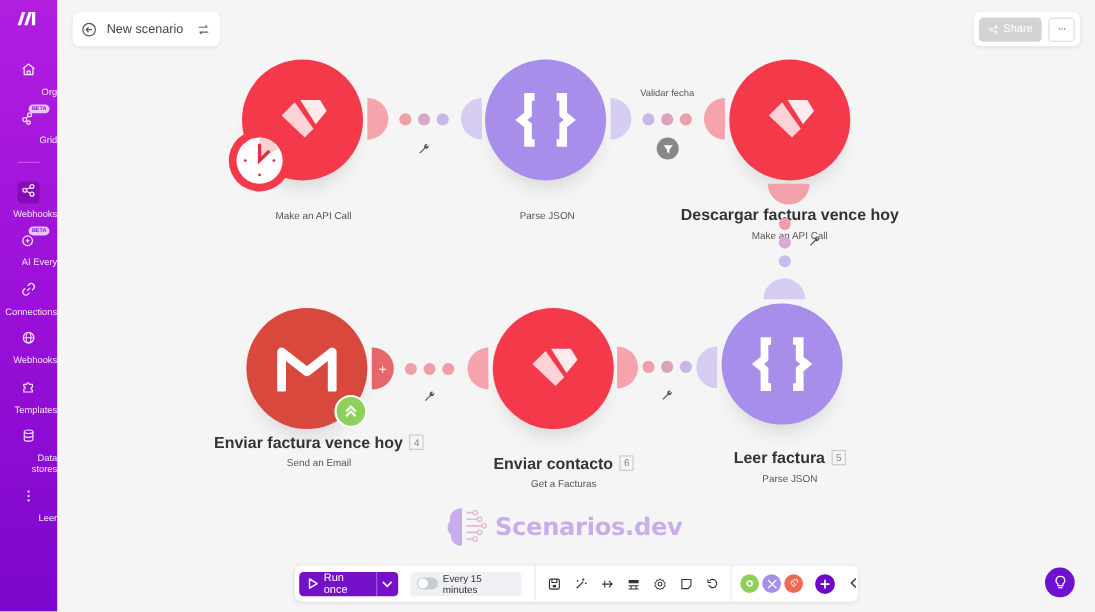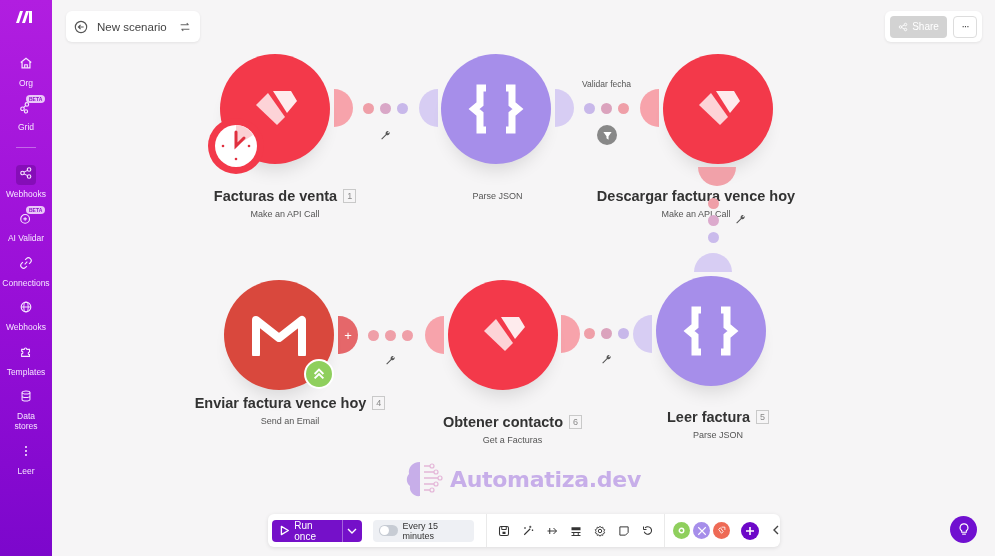--- a/index.html
+++ b/index.html
@@ -3,21 +3,21 @@
 <meta charset="utf-8">
 <style>
   * { box-sizing: border-box; margin: 0; padding: 0; }
   html, body { width: 995px; height: 556px; overflow: hidden; }
   body { font-family: "Liberation Sans", sans-serif; background: #f6f5f6; position: relative; }
 
   
   .sidebar { position: absolute; left: 0; top: 0; width: 52px; height: 556px;
     background: linear-gradient(180deg, #b11ee0 0%, #9a10d8 50%, #7c07cc 100%); }
   .sb-logo { position: absolute; top: 10px; left: 0; width: 52px; text-align: center; }
-  .sb-item { position: absolute; left: 0; width: 52px; text-align: center; color: #f6e6ff; font-size: 8.5px; cursor: pointer; }
+  .sb-item { position: absolute; left: 0; width: 52px; text-align: right; color: #f6e6ff; font-size: 8.5px; cursor: pointer; }
   .sb-item .ic { display: block; margin: 0 auto 4px; width: 14px; height: 14px; }
   .sb-item.active .icwrap { background: rgba(80,0,120,0.35); border-radius: 4px; width: 20px; height: 20px; margin: 0 auto 4px; display:flex; align-items:center; justify-content:center; }
   .sb-item .icwrap { width: 20px; height: 20px; margin: 0 auto 3px; display:flex; align-items:center; justify-content:center; position: relative; }
   .beta { position: absolute; top: -4px; left: 10px; background: #e9c6f8; color: #8b10c8; font-size: 5px; border-radius: 4px; padding: 1px 3px; font-weight: bold; }
   .sb-divider { position: absolute; left: 16px; top: 147px; width: 20px; height: 1px; background: rgba(255,255,255,0.35); }
 
   
   .topcard { position: absolute; left: 66px; top: 11px; width: 134px; height: 31px; background: #fff; border-radius: 6px;
     box-shadow: 0 1px 3px rgba(0,0,0,0.08); display: flex; align-items: center; padding: 0 8px; }
   .topcard .title { font-size: 11.5px; color: #444; margin-left: 9px; flex: 1; }
@@ -120,21 +120,21 @@
   </div>
 
   <div class="sb-item" style="top:210px">
     <div class="icwrap">
         <svg class="ic" viewBox="0 0 16 16">
           <circle cx="7" cy="9" r="5" fill="none" stroke="#f6e6ff" stroke-width="1.3"></circle>
           <path d="M5 9 H9 M7 7 V11" stroke="#f6e6ff" stroke-width="1.2"></path>
         </svg>
       <span class="beta">BETA</span>
       </div>
-    <span>AI Validar</span>
+    <span>AI Every</span>
   </div>
 
   <div class="sb-item" style="top:255px">
     <div class="icwrap">
         <svg class="ic" viewBox="0 0 16 16">
           <path d="M6.5 9.5 L9.5 6.5" stroke="#f6e6ff" stroke-width="1.3"></path>
           <path d="M7 4.5 L8.5 3 A2.5 2.5 0 0 1 13 7.5 L11.5 9" fill="none" stroke="#f6e6ff" stroke-width="1.3"></path>
           <path d="M9 11.5 L7.5 13 A2.5 2.5 0 0 1 3 8.5 L4.5 7" fill="none" stroke="#f6e6ff" stroke-width="1.3"></path>
         </svg>
       </div>
@@ -228,21 +228,20 @@
   <svg width="46" height="46" viewBox="0 0 46 46">
     <circle cx="23" cy="23" r="21" fill="#fff"></circle>
     <path d="M23 23 L23 2 A21 21 0 0 1 40 12Z" fill="#fbd0d4"></path>
     <path d="M23 9 L23 23 L31 15" fill="none" stroke="#e0303f" stroke-width="3" stroke-linecap="round"></path>
     <circle cx="10" cy="23" r="1.3" fill="#e0303f"></circle>
       <circle cx="36" cy="23" r="1.3" fill="#e0303f"></circle>
       <circle cx="23" cy="36" r="1.3" fill="#e0303f"></circle>
   </svg>
 </div>
 <div class="node-label" style="left:195px;top:187px;width:180px;">
-  <div><span class="name">Facturas de venta</span><span class="num">1</span></div>
   <div class="sub">Make an API Call</div>
 </div>
 
 <div class="node purple" style="left:441px;top:54px;width:110px;height:110px;">
   <svg width="56" height="50" viewBox="0 0 56 50">
     <path d="M18 4 H12 V20 L6 25 L12 30 V46 H18" fill="none" stroke="#fff" stroke-width="7" stroke-linejoin="miter"></path>
     <path d="M38 4 H44 V20 L50 25 L44 30 V46 H38" fill="none" stroke="#fff" stroke-width="7" stroke-linejoin="miter"></path>
   </svg>
 </div>
 <div class="node-label" style="left:425px;top:187px;width:145px;">
@@ -261,21 +260,21 @@
 </div>
 <div class="half" style="left:640px;top:89px;width:19px;height:38px;background:#f7a3ab;border-radius:19px 0 0 19px;"></div>
 
 <div class="node red" style="left:663px;top:54px;width:110px;height:110px;">
   <svg width="48" height="44" viewBox="0 0 48 44">
     <path d="M5 18 L17 6 L34 30 L26 38Z" fill="#fff" opacity="0.78"></path>
     <path d="M22 4 L40 4 L46 14 L36 26Z" fill="#fff" opacity="0.9"></path>
   </svg>
 </div>
 <div class="half" style="left:698px;top:167px;width:38px;height:19px;background:#f1a1a9;border-radius:0 0 19px 19px;"></div>
-<div class="node-label" style="left:590px;top:187px;width:212px;text-align:center;">
+<div class="node-label" style="left:612px;top:187px;width:212px;text-align:center;">
   <div><span class="name">Descargar factura vence hoy</span></div>
   <div class="sub">Make an API Call</div>
 </div>
 
 <div class="dot" style="left:708px;top:198px;background:#ef9fa8"></div>
 <div class="dot" style="left:708px;top:215px;background:#dcaacd"></div>
 <div class="dot" style="left:708px;top:232px;background:#cabbec"></div>
 <svg class="wrench" style="left:734px;top:213px" viewBox="0 0 16 16">
     <path d="M3 13 L9 7 A3 3 0 0 1 13 3 L11 5 L12 6 L14 4 A3 3 0 0 1 10 8 L4 14Z" fill="#555"></path>
   </svg>
@@ -302,21 +301,21 @@
 <div class="half" style="left:561px;top:315px;width:19px;height:38px;background:#f7a3ab;border-radius:0 19px 19px 0;"></div>
 
 <div class="node red" style="left:448px;top:280px;width:110px;height:110px;">
   <svg width="48" height="44" viewBox="0 0 48 44">
     <path d="M5 18 L17 6 L34 30 L26 38Z" fill="#fff" opacity="0.78"></path>
     <path d="M22 4 L40 4 L46 14 L36 26Z" fill="#fff" opacity="0.9"></path>
   </svg>
 </div>
 <div class="half" style="left:425px;top:316px;width:19px;height:38px;background:#f7a3ab;border-radius:19px 0 0 19px;"></div>
 <div class="node-label" style="left:430px;top:413px;width:165px;">
-  <div><span class="name">Obtener contacto</span><span class="num">6</span></div>
+  <div><span class="name">Enviar contacto</span><span class="num">6</span></div>
   <div class="sub">Get a Facturas</div>
 </div>
 
 <div class="dot" style="left:368px;top:330px;background:#ef9fa8"></div>
 <div class="dot" style="left:385px;top:330px;background:#ef9fa8"></div>
 <div class="dot" style="left:402px;top:330px;background:#ef9fa8"></div>
 <svg class="wrench" style="left:384px;top:354px" viewBox="0 0 16 16">
     <path d="M3 13 L9 7 A3 3 0 0 1 13 3 L11 5 L12 6 L14 4 A3 3 0 0 1 10 8 L4 14Z" fill="#555"></path>
   </svg>
 <div class="half" style="left:338px;top:316px;width:20px;height:38px;background:#e5676a;border-radius:0 19px 19px 0;display:flex;align-items:center;justify-content:center;color:#fff;font-size:13px;">+</div>
@@ -339,21 +338,21 @@
 <div class="watermark">
   <svg width="42" height="42" viewBox="0 0 42 42">
     <path d="M16 4 C8 4 4 10 5 16 C2 19 2 25 6 28 C5 34 10 39 16 38 Z" fill="#c7aee9"></path>
     <path d="M20 8 H26 M20 14 H30 M20 20 H34 M20 26 H30 M20 32 H26" stroke="#e4b6d8" stroke-width="1.5"></path>
     <circle cx="28" cy="8" r="2" fill="none" stroke="#e4b6d8" stroke-width="1.2"></circle>
     <circle cx="32" cy="14" r="2" fill="none" stroke="#e4b6d8" stroke-width="1.2"></circle>
     <circle cx="36" cy="20" r="2" fill="none" stroke="#e4b6d8" stroke-width="1.2"></circle>
     <circle cx="32" cy="26" r="2" fill="none" stroke="#e4b6d8" stroke-width="1.2"></circle>
     <circle cx="28" cy="32" r="2" fill="none" stroke="#e4b6d8" stroke-width="1.2"></circle>
   </svg>
-  <span class="txt">Automatiza.dev</span>
+  <span class="txt">Scenarios.dev</span>
 </div>
 
 <div class="toolbar">
   <div class="run-btn">
     <div class="run-main">
       <svg width="10" height="11" viewBox="0 0 10 11">
           <path d="M1.5 1 L9 5.5 L1.5 10Z" fill="none" stroke="#fff" stroke-width="1.4" stroke-linejoin="round"></path>
         </svg>
       <span>Run once</span>
     </div>

